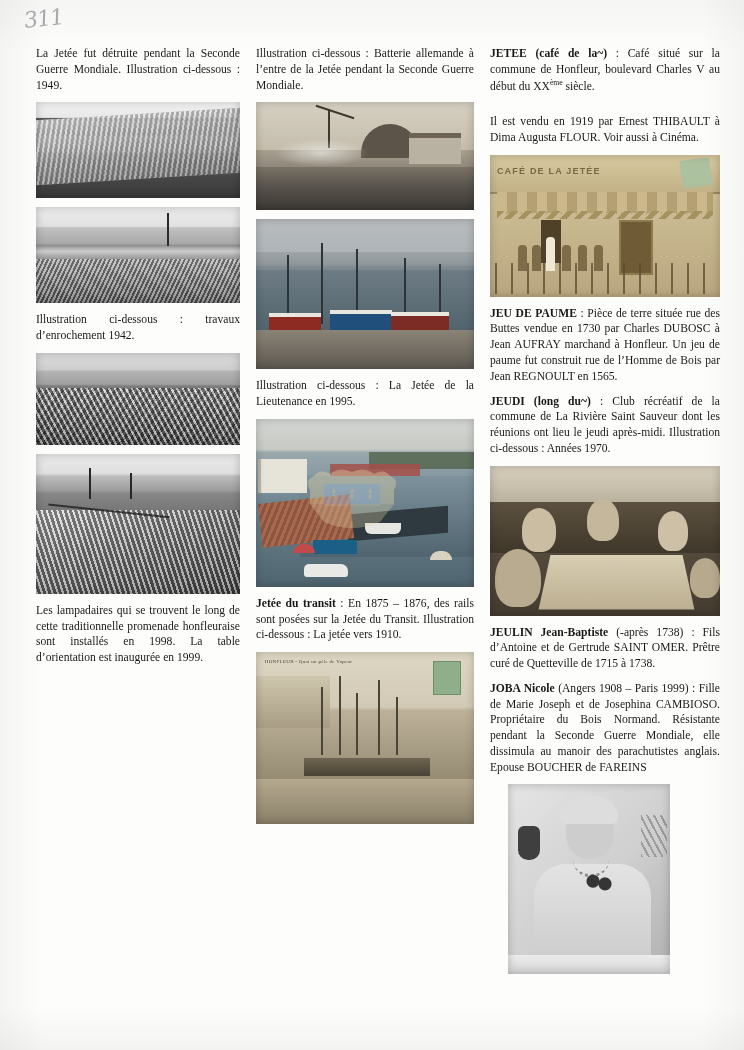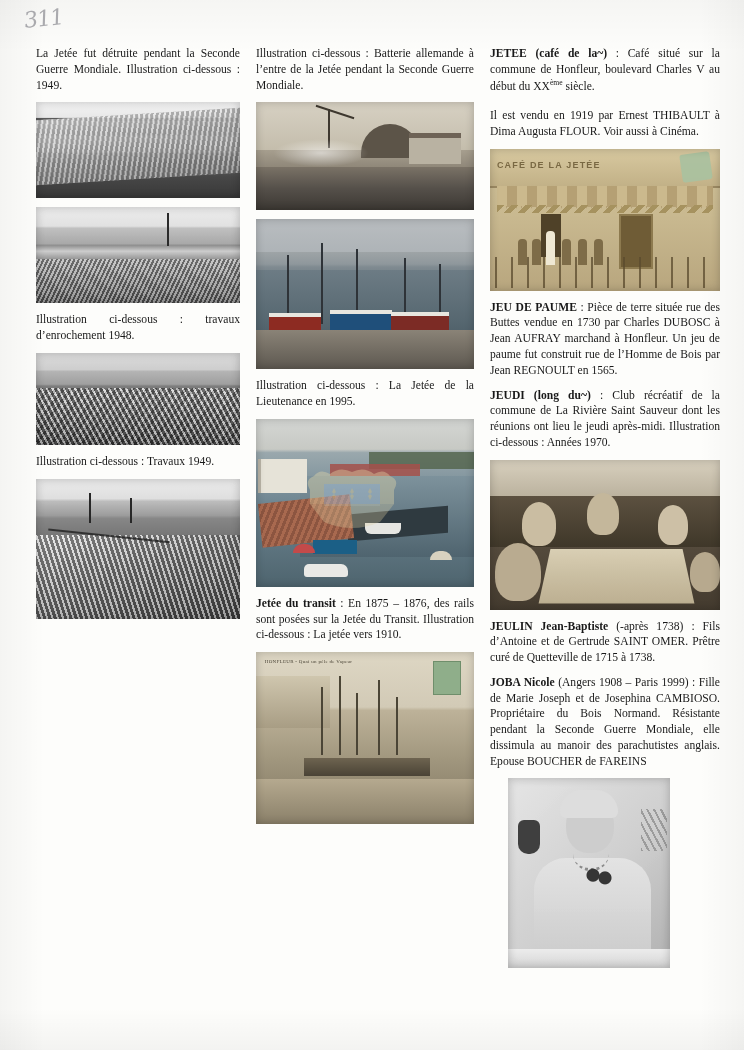--- a/index.html
+++ b/index.html
@@ -62,21 +62,21 @@
   .col-right { padding-left: 6px;  padding-right: 14px; width: 250px; }
 
   p.txt {
     margin: 0 0 9px 0;
     font-size: 11.6px;
     line-height: 1.36;
     text-align: justify;
     text-justify: inter-word;
     color: #191919;
   }
-  p.txt.nogap { margin-bottom: 14px; }
+  p.txt.nogap { margin-bottom: 20px; }
   .hw { font-weight: bold; }
   .sup { font-size: 7.6px; vertical-align: super; }
 
   
   .photo {
     position: relative;
     overflow: hidden;
     margin: 0 0 9px 0;
     background: #cfcfcf;
     text-align: right;
@@ -540,35 +540,35 @@
         <div class="horizon"></div>
         <div class="slope"></div>
       </div>
 
 
       <div class="photo bw ph-1948">
         <div class="pole"></div>
         <div class="rubble"></div>
       </div>
 
-      <p class="txt">Illustration ci-dessous : travaux d’enrochement 1948.</p>
+      <p class="txt">Illustration ci-dessous : travaux d’enrochement 1942.</p>
 
       <div class="photo bw ph-enroch">
         <div class="rocks"></div>
       </div>
 
-      <p class="txt">Illustration ci-dessous : Travaux 1949.</p>
 
       <div class="photo bw ph-1949b">
         <div class="crane"></div>
         <div class="crane2"></div>
         <div class="bank"></div>
         <div class="rail"></div>
       </div>
 
+      <p class="txt">Les lampadaires qui se trouvent le long de cette traditionnelle promenade honfleuraise sont installés en 1998. La table d’orientation est inaugurée en 1999.</p>
 
     </div>
 
     <div class="col col-mid">
 
       <p class="txt">Illustration ci-dessous : Batterie allemande à l’entre de la Jetée pendant la Seconde Guerre Mondiale.</p>
 
       <div class="photo ph-batterie">
         <div class="sky"></div>
         <div class="mast"></div>

